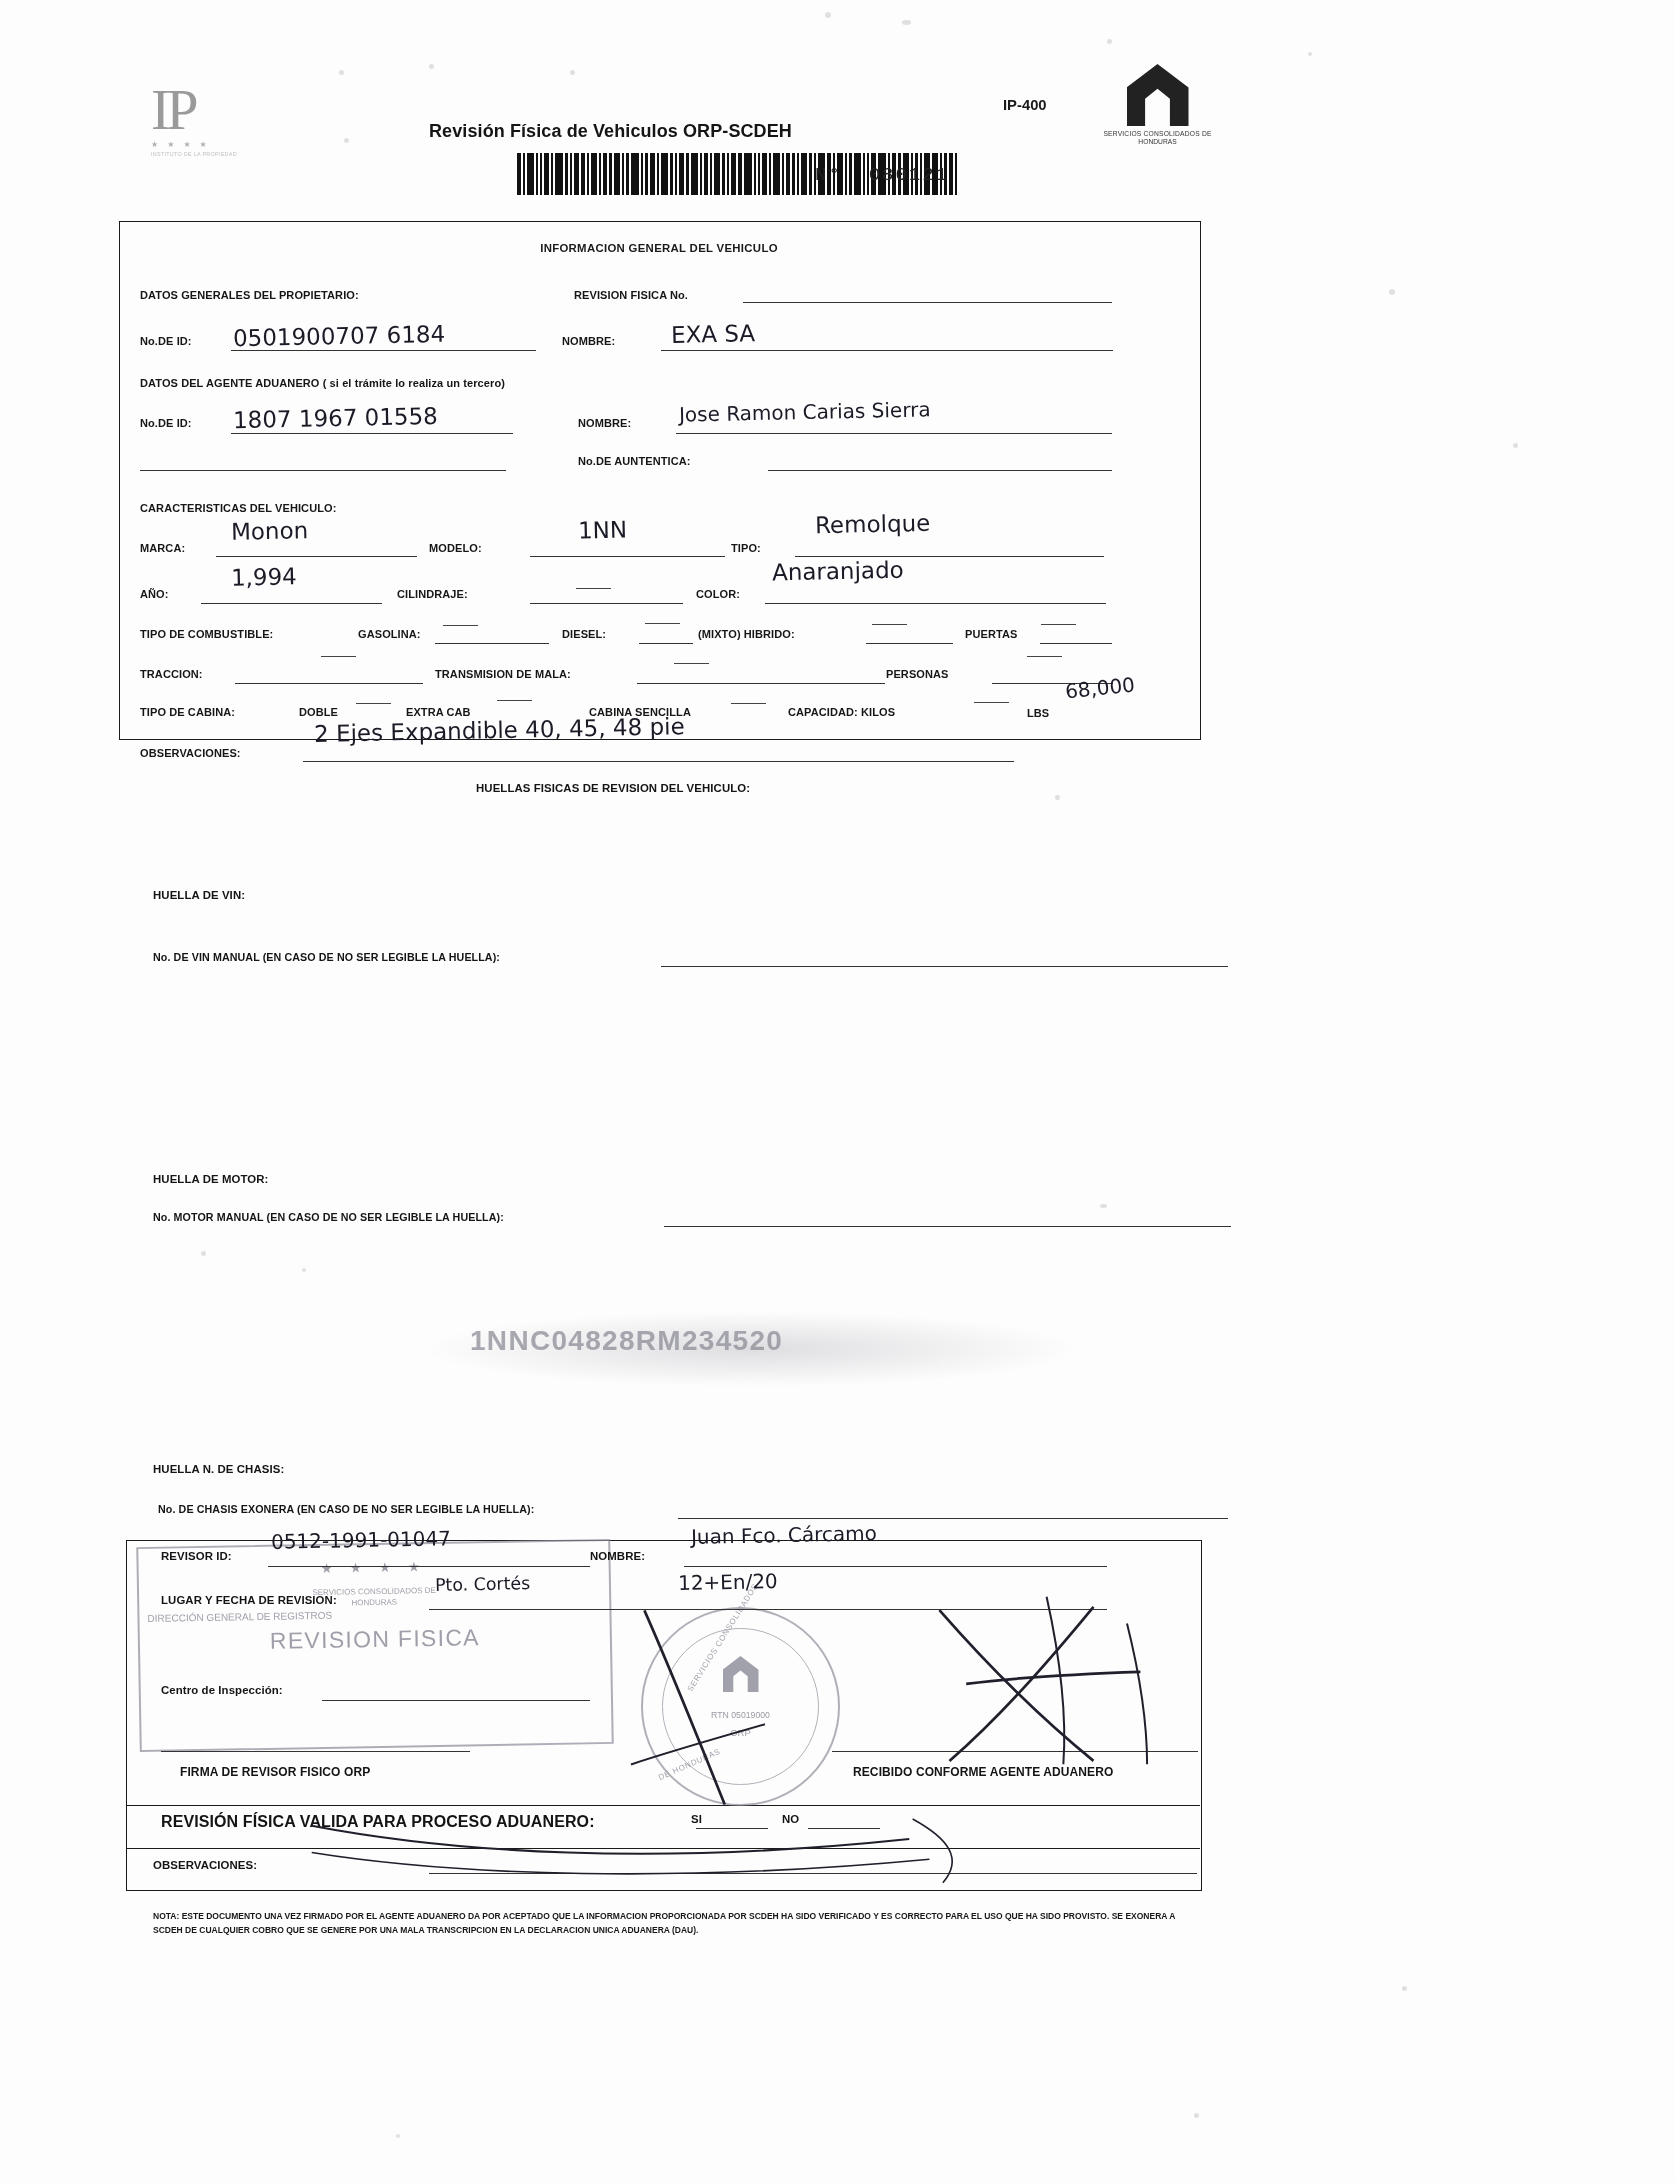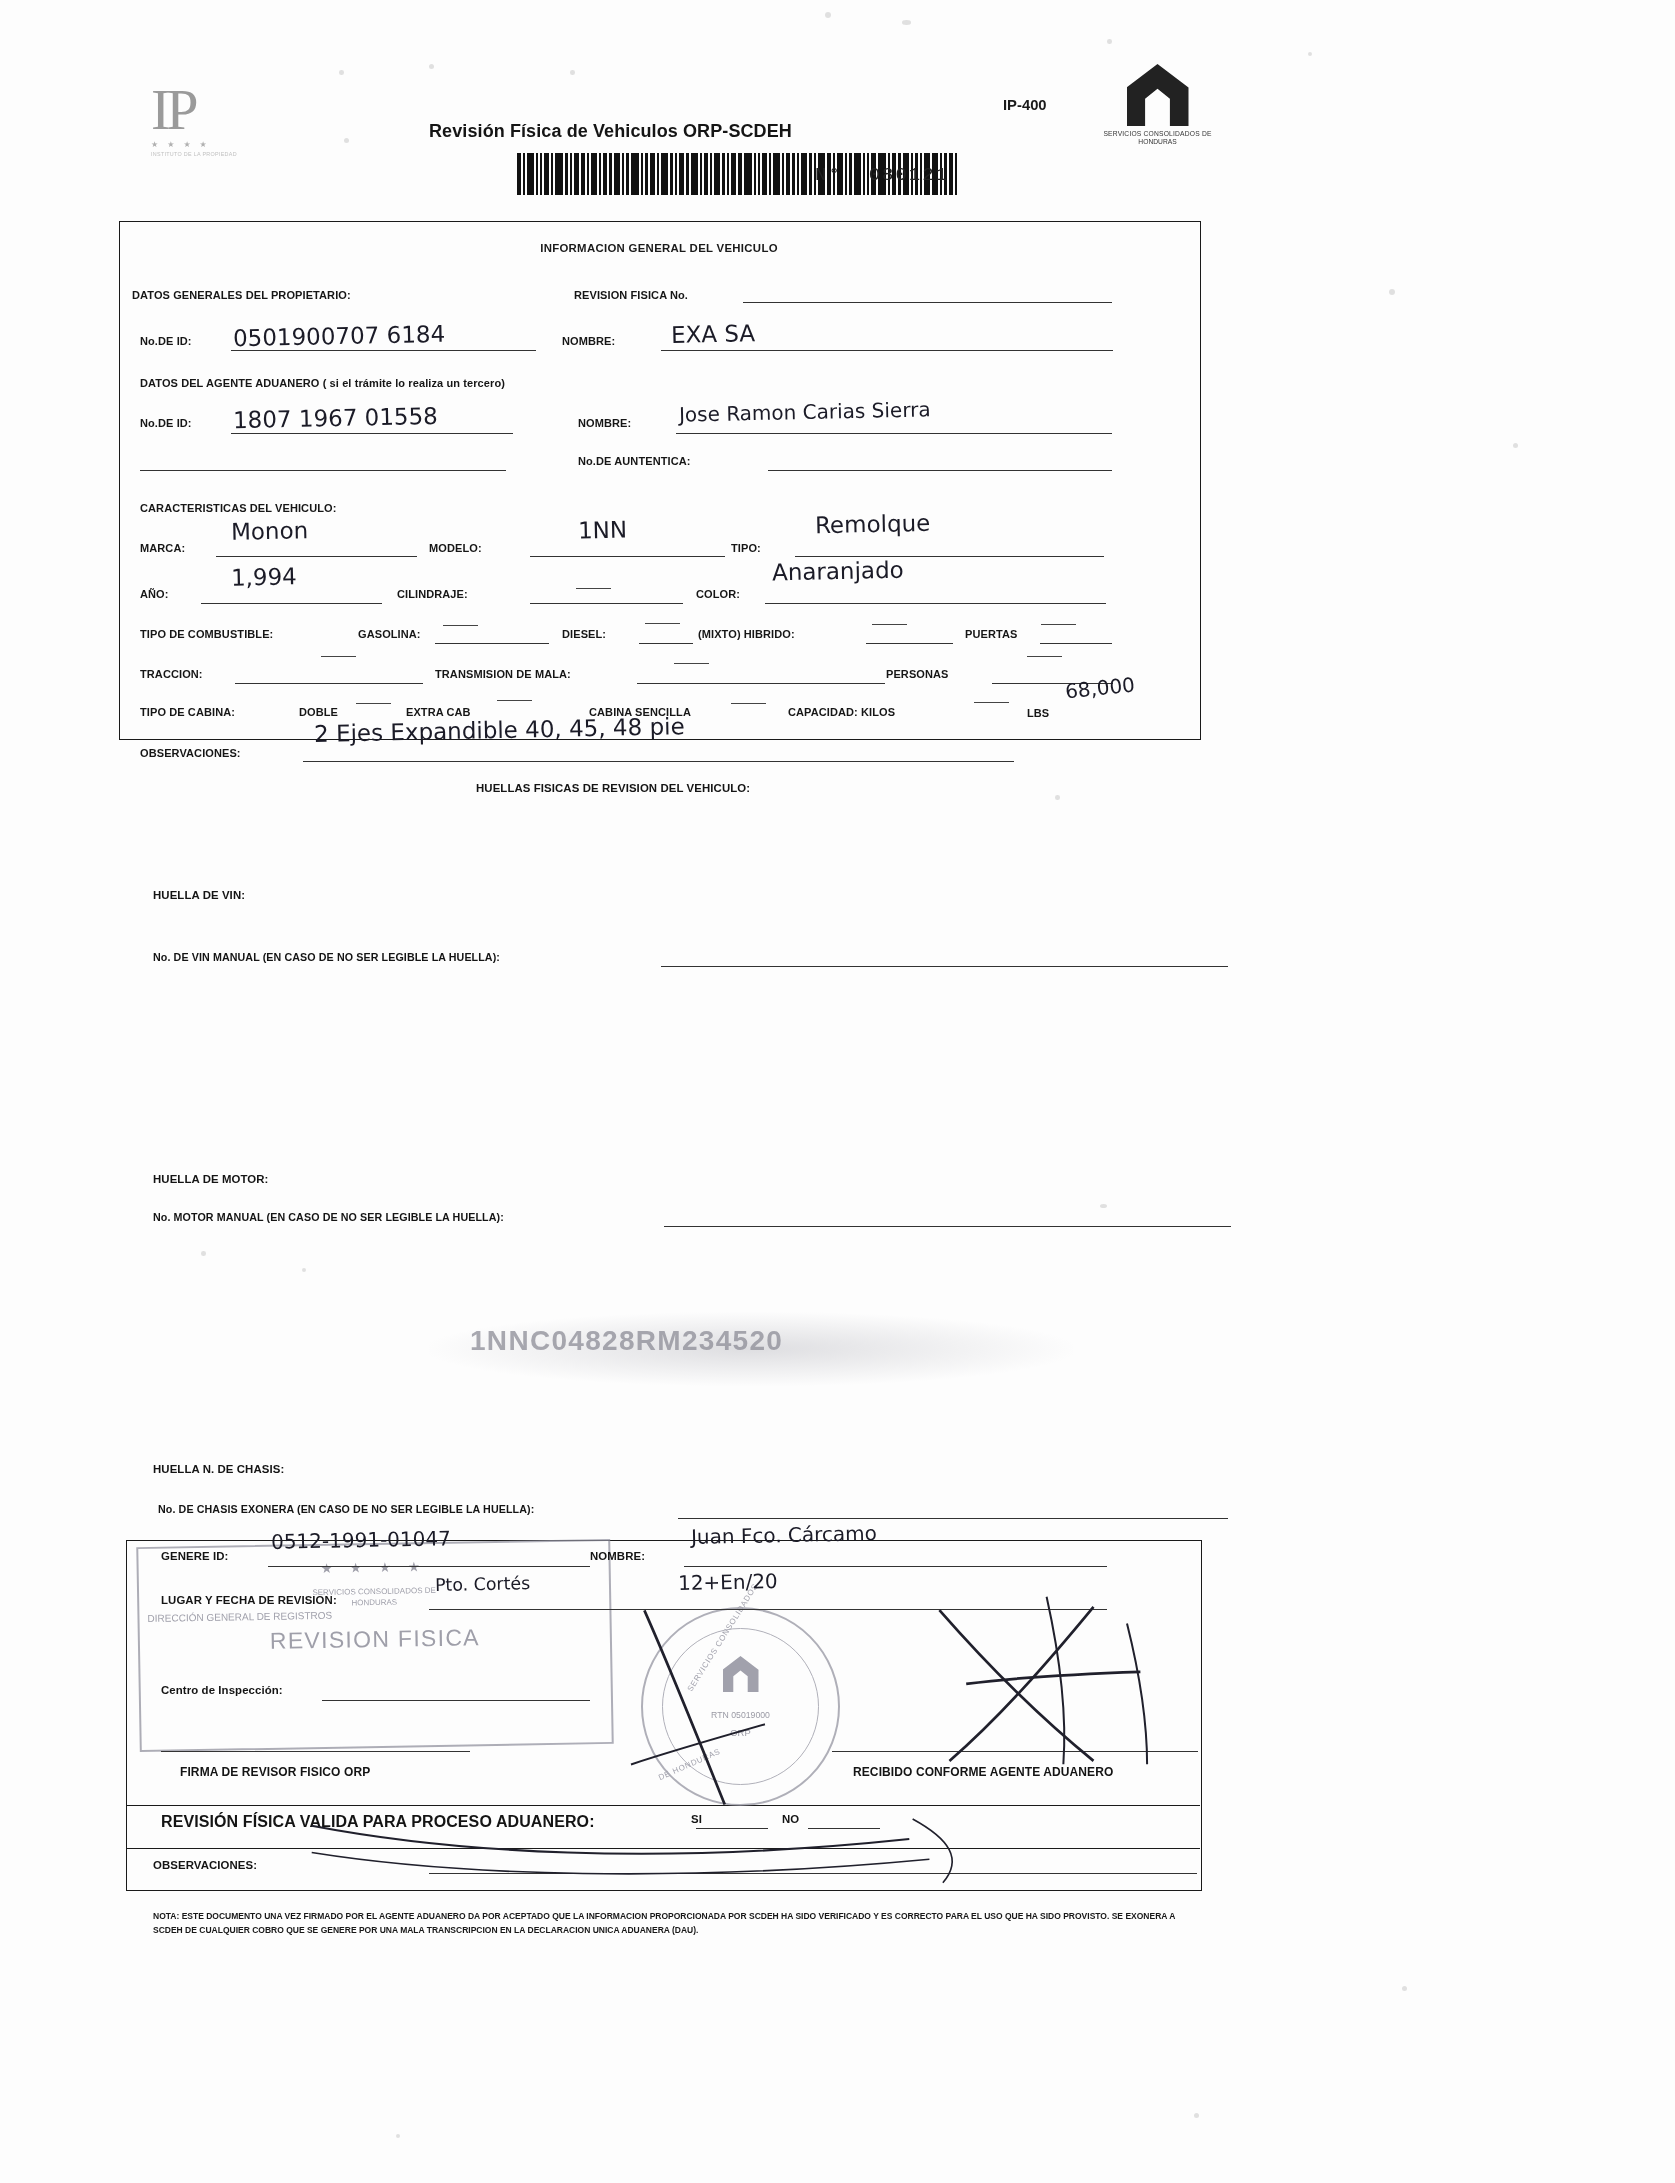--- a/index.html
+++ b/index.html
@@ -426,21 +426,21 @@
       </div>
   </div>
   <div class="barcode-num">
     <span>N°</span>
     &nbsp;<span>080121</span>
   </div>
 
   <div class="main-box"></div>
   <div class="box-title">INFORMACION GENERAL DEL VEHICULO</div>
 
-  <div class="lbl" style="left:132px;top:289px;">DATOS GENERALES DEL PROPIETARIO:</div>
+  <div class="lbl" style="left:140px;top:289px;">DATOS GENERALES DEL PROPIETARIO:</div>
   <div class="lbl" style="left:574px;top:289px;">REVISION FISICA No.</div>
   <div class="rule" style="left:743px;top:302px;width:369px;"></div>
 
   <div class="lbl" style="left:140px;top:335px;">No.DE ID:</div>
   <div class="rule" style="left:231px;top:350px;width:305px;"></div>
   <div class="hand big" style="left:233px;top:323px;">0501900707 6184</div>
 
   <div class="lbl" style="left:562px;top:335px;">NOMBRE:</div>
   <div class="rule" style="left:661px;top:350px;width:452px;"></div>
   <div class="hand big" style="left:671px;top:321px;">EXA SA</div>
@@ -562,21 +562,21 @@
 
   <div class="stamp-round">
     <div class="inner-ring"></div>
     <div class="mini-mark"></div>
     <div class="rtn">RTN 05019000</div>
     <div class="orp">ORP</div>
     <div class="arc" style="left:17.4px;top:24px;transform:rotate(-58deg);">SERVICIOS CONSOLIDADOS</div>
     <div class="arc" style="left:13.4px;top:151px;transform:rotate(-24deg);">DE HONDURAS</div>
   </div>
 
-  <div class="sec-lbl" style="left:161px;top:1550px;font-size:11.4px;">GENERE ID:</div>
+  <div class="sec-lbl" style="left:161px;top:1550px;font-size:11.4px;">REVISOR ID:</div>
   <div class="rule" style="left:268px;top:1566px;width:322px;"></div>
   <div class="hand mid" style="left:271px;top:1528px;">0512-1991-01047</div>
 
   <div class="sec-lbl" style="left:590px;top:1550px;font-size:11.4px;">NOMBRE:</div>
   <div class="rule" style="left:684px;top:1566px;width:423px;"></div>
   <div class="hand mid" style="left:691px;top:1523px;">Juan Fco. Cárcamo</div>
 
   <div class="sec-lbl" style="left:161px;top:1594px;font-size:11.4px;">LUGAR Y FECHA DE REVISION:</div>
   <div class="rule" style="left:429px;top:1609px;width:678px;"></div>
   <div class="hand sm" style="left:435px;top:1574px;">Pto. Cortés</div>

